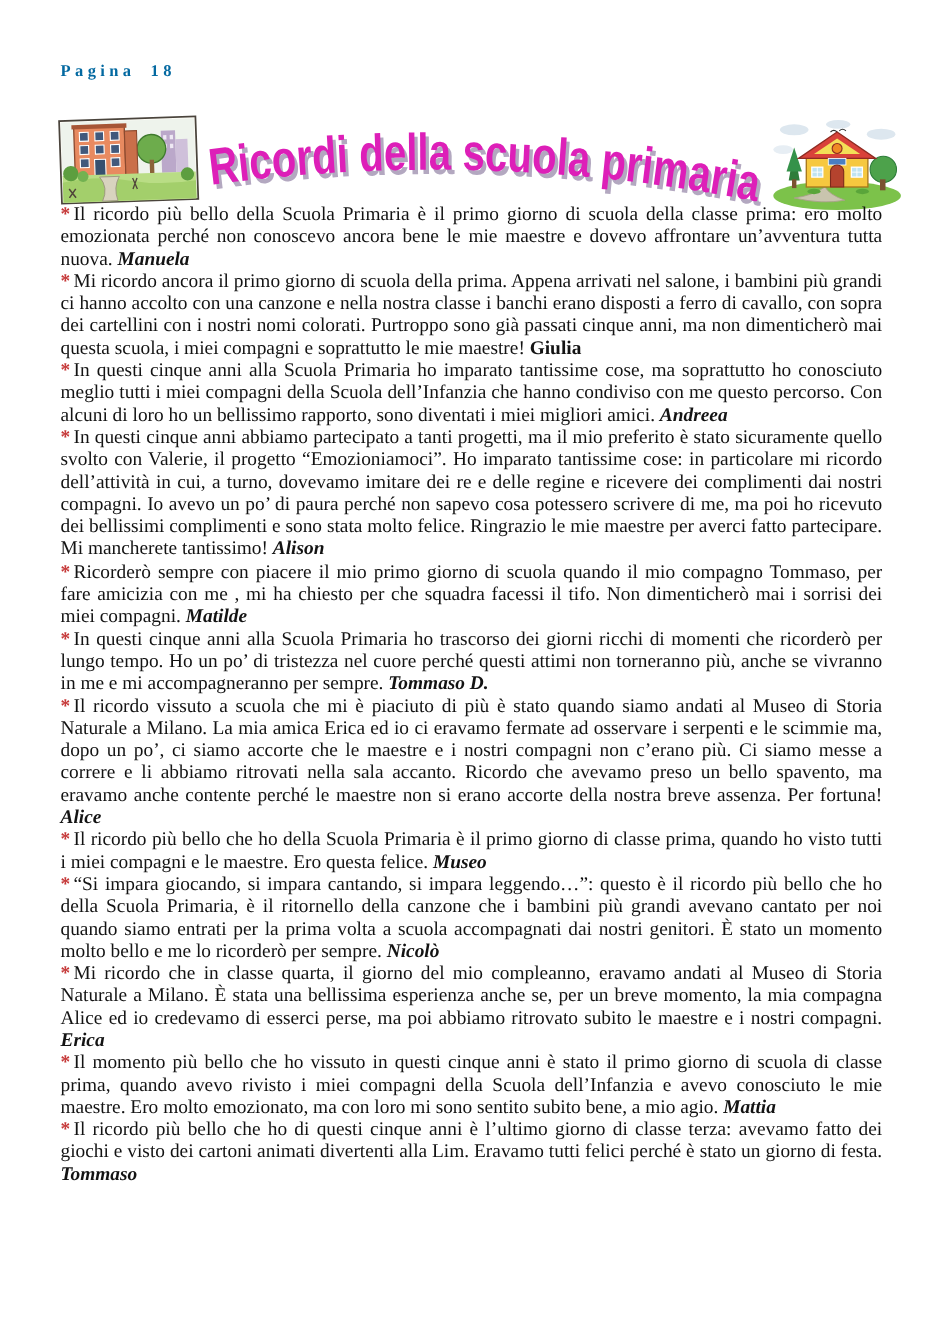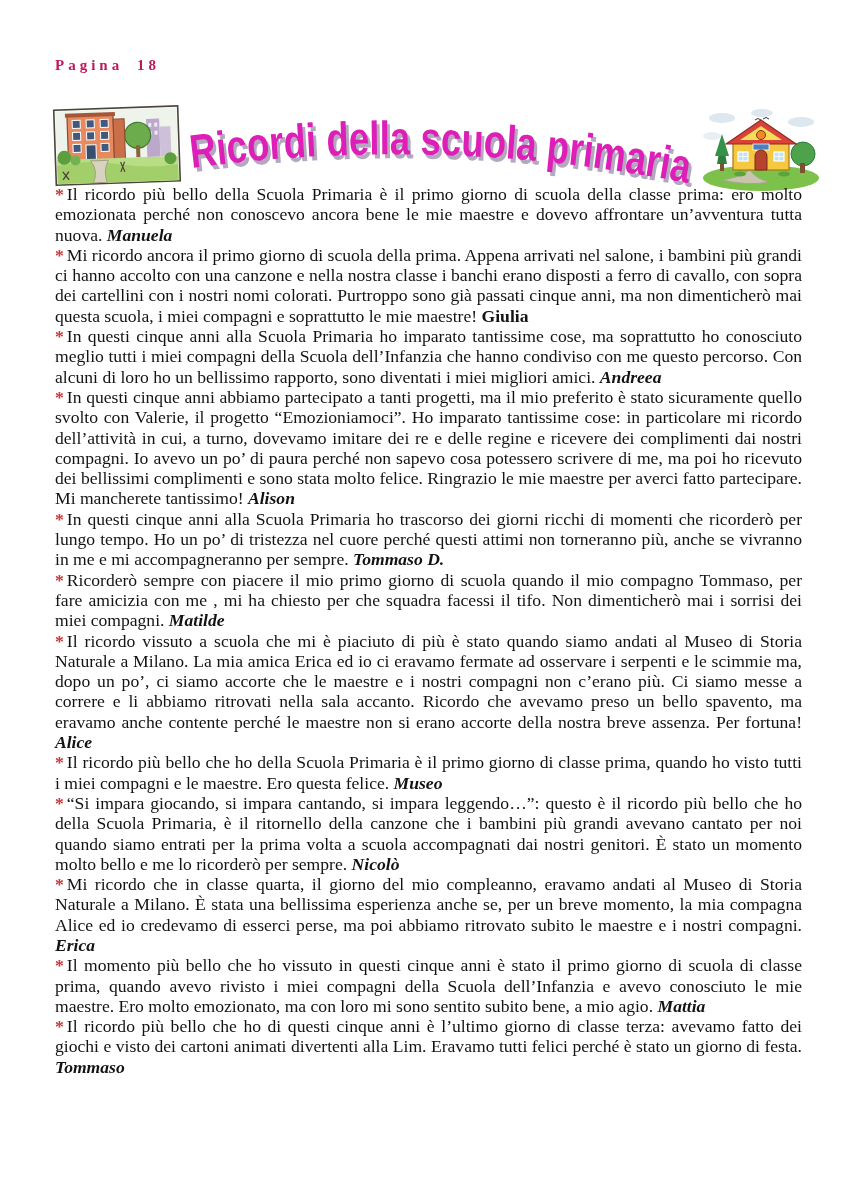--- a/index.html
+++ b/index.html
@@ -7,21 +7,21 @@
   body {
     width:848px; height:1200px;
     position:relative; overflow:hidden;
     font-family:"Liberation Serif", serif;
     color:#111111;
   }
   .page-number {
     position:absolute; left:55px; top:57px;
     font-size:15px; font-weight:700;
     letter-spacing:4px; word-spacing:6px;
-    color:#be185d;
+    color:#0369a1;
   }
   .title-row {
     position:absolute; left:50px; top:100px; right:26px;
     height:92px; display:flex; align-items:center;
   }
   .clipart-left  { width:134px; height:84px; flex:0 0 auto; }
   .title-arc-box { flex:1 1 auto; height:92px; margin:0 2px; }
   .clipart-right { width:122px; height:86px; flex:0 0 auto; margin-top:6px; }
   .content {
     position:absolute; left:55px; right:46px; top:184px;
@@ -119,21 +119,21 @@
     <ellipse cx="40" cy="68" rx="6" ry="2.5" fill="#5aa53a"></ellipse>
     <ellipse cx="84" cy="68" rx="6" ry="2.5" fill="#5aa53a"></ellipse>
   </svg>
 </div>
 
 <div class="content">
     <p class="entry"><span class="star" style="color: rgb(197, 54, 54);">*</span><span>Il ricordo più bello della Scuola Primaria è il primo giorno di scuola della classe prima: ero molto emozionata perché non conoscevo ancora bene le mie maestre e dovevo affrontare un’avventura tutta nuova.</span> <span class="author it">Manuela</span></p>
     <p class="entry"><span class="star" style="color: rgb(197, 54, 54);">*</span><span>Mi ricordo ancora il primo giorno di scuola della prima. Appena arrivati nel salone, i bambini più grandi ci hanno accolto con una canzone e nella nostra classe i banchi erano disposti a ferro di cavallo, con sopra dei cartellini con i nostri nomi colorati. Purtroppo sono già passati cinque anni, ma non dimenticherò mai questa scuola, i miei compagni e soprattutto le mie maestre!</span> <span class="author">Giulia</span></p>
     <p class="entry"><span class="star" style="color: rgb(197, 54, 54);">*</span><span>In questi cinque anni alla Scuola Primaria ho imparato tantissime cose, ma soprattutto ho conosciuto meglio tutti i miei compagni della Scuola dell’Infanzia che hanno condiviso con me questo percorso. Con alcuni di loro ho un bellissimo rapporto, sono diventati i miei migliori amici.</span> <span class="author it">Andreea</span></p>
     <p class="entry"><span class="star" style="color: rgb(197, 54, 54);">*</span><span>In questi cinque anni abbiamo partecipato a tanti progetti, ma il mio preferito è stato sicuramente quello svolto con Valerie, il progetto “Emozioniamoci”. Ho imparato tantissime cose: in particolare mi ricordo dell’attività in cui, a turno, dovevamo imitare dei re e delle regine e ricevere dei complimenti dai nostri compagni. Io avevo un po’ di paura perché non sapevo cosa potessero scrivere di me, ma poi ho ricevuto dei bellissimi complimenti e sono stata molto felice. Ringrazio le mie maestre per averci fatto partecipare. Mi mancherete tantissimo!</span> <span class="author it">Alison</span></p>
+    <p class="entry"><span class="star" style="color: rgb(197, 54, 54);">*</span><span>Ricorderò sempre con piacere il mio primo giorno di scuola quando il mio compagno Tommaso, per fare amicizia con me , mi ha chiesto per che squadra facessi il tifo. Non dimenticherò mai i sorrisi dei miei compagni.</span> <span class="author it">Matilde</span></p>
     <p class="entry"><span class="star" style="color: rgb(197, 54, 54);">*</span><span>In questi cinque anni alla Scuola Primaria ho trascorso dei giorni ricchi di momenti che ricorderò per lungo tempo. Ho un po’ di tristezza nel cuore perché questi attimi non torneranno più, anche se vivranno in me e mi accompagneranno per sempre.</span> <span class="author it">Tommaso D.</span></p>
-    <p class="entry"><span class="star" style="color: rgb(197, 54, 54);">*</span><span>Ricorderò sempre con piacere il mio primo giorno di scuola quando il mio compagno Tommaso, per fare amicizia con me , mi ha chiesto per che squadra facessi il tifo. Non dimenticherò mai i sorrisi dei miei compagni.</span> <span class="author it">Matilde</span></p>
     <p class="entry"><span class="star" style="color: rgb(197, 54, 54);">*</span><span>Il ricordo vissuto a scuola che mi è piaciuto di più è stato quando siamo andati al Museo di Storia Naturale a Milano. La mia amica Erica ed io ci eravamo fermate ad osservare i serpenti e le scimmie ma, dopo un po’, ci siamo accorte che le maestre e i nostri compagni non c’erano più. Ci siamo messe a correre e li abbiamo ritrovati nella sala accanto. Ricordo che avevamo preso un bello spavento, ma eravamo anche contente perché le maestre non si erano accorte della nostra breve assenza. Per fortuna!</span> <span class="author it">Alice</span></p>
     <p class="entry"><span class="star" style="color: rgb(197, 54, 54);">*</span><span>Il ricordo più bello che ho della Scuola Primaria è il primo giorno di classe prima, quando ho visto tutti i miei compagni e le maestre. Ero questa felice.</span> <span class="author it">Museo</span></p>
     <p class="entry"><span class="star" style="color: rgb(197, 54, 54);">*</span><span>“Si impara giocando, si impara cantando, si impara leggendo…”: questo è il ricordo più bello che ho della Scuola Primaria, è il ritornello della canzone che i bambini più grandi avevano cantato per noi quando siamo entrati per la prima volta a scuola accompagnati dai nostri genitori. È stato un momento molto bello e me lo ricorderò per sempre.</span> <span class="author it">Nicolò</span></p>
     <p class="entry"><span class="star" style="color: rgb(197, 54, 54);">*</span><span>Mi ricordo che in classe quarta, il giorno del mio compleanno, eravamo andati al Museo di Storia Naturale a Milano. È stata una bellissima esperienza anche se, per un breve momento, la mia compagna Alice ed io credevamo di esserci perse, ma poi abbiamo ritrovato subito le maestre e i nostri compagni.</span> <span class="author it">Erica</span></p>
     <p class="entry"><span class="star" style="color: rgb(197, 54, 54);">*</span><span>Il momento più bello che ho vissuto in questi cinque anni è stato il primo giorno di scuola di classe prima, quando avevo rivisto i miei compagni della Scuola dell’Infanzia e avevo conosciuto le mie maestre. Ero molto emozionato, ma con loro mi sono sentito subito bene, a mio agio.</span> <span class="author it">Mattia</span></p>
     <p class="entry"><span class="star" style="color: rgb(197, 54, 54);">*</span><span>Il ricordo più bello che ho di questi cinque anni è l’ultimo giorno di classe terza: avevamo fatto dei giochi e visto dei cartoni animati divertenti alla Lim. Eravamo tutti felici perché è stato un giorno di festa.</span> <span class="author it">Tommaso</span></p>
   </div>
 
 </body></html>

